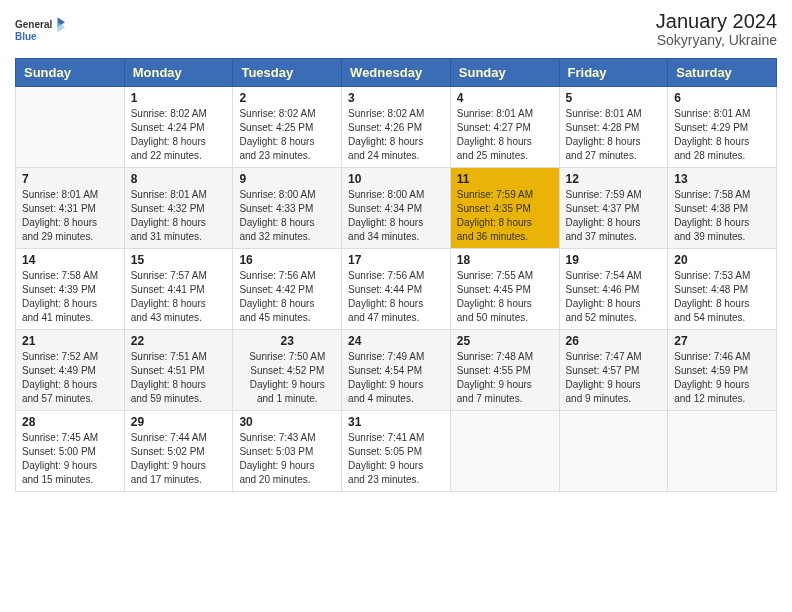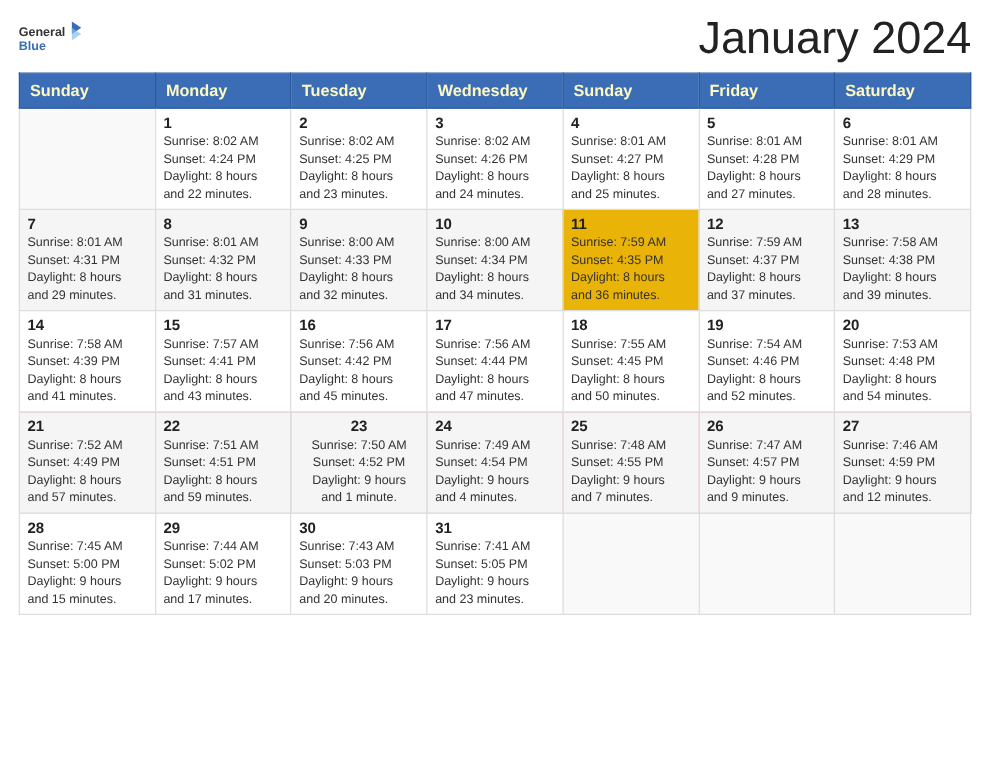--- a/index.html
+++ b/index.html
@@ -24,21 +24,21 @@
     }
     .logo {
       display: flex;
       align-items: center;
       gap: 4px;
     }
     .title-block {
       text-align: right;
     }
     .main-title {
-      font-size: 36px;
+      font-size: 20px;
       font-weight: normal;
       color: #222;
       line-height: 1.1;
     }
     .subtitle {
       font-size: 14px;
       color: #555;
     }
     .calendar {
       width: 100%;
@@ -94,20 +94,21 @@
     <div class="logo">
   <svg width="50" height="40" viewBox="0 0 80 45">
     <text x="0" y="20" font-size="16" font-weight="bold" fill="#333" font-family="Arial">General</text>
     <text x="0" y="38" font-size="16" font-weight="bold" fill="#3a6db5" font-family="Arial">Blue</text>
     <polygon points="68,2 80,10 68,18" fill="#3a6db5"></polygon>
     <polygon points="68,10 80,18 68,26" fill="#87c0e8" opacity="0.7"></polygon>
   </svg>
 </div>
     <div class="title-block">
       <div class="main-title">January 2024</div>
+      <div class="subtitle">Sokyryany, Ukraine</div>
     </div>
   </div>
 
   <table class="calendar">
     <thead>
       <tr>
       <th>Sunday</th>
           <th>Monday</th>
           <th>Tuesday</th>
           <th>Wednesday</th>
@@ -257,21 +258,21 @@
 and 52 minutes.</div>
           </td>
           <td>
             <span class="day-num">20</span>
             <div class="day-info" style="white-space: pre-line;">Sunrise: 7:53 AM
 Sunset: 4:48 PM
 Daylight: 8 hours
 and 54 minutes.</div>
           </td>
         </tr>
-        <tr style="background: #ec4899; margin-left: 17px;">
+        <tr style="background: #0369a1; margin-left: 17px;">
           <td style="background: rgb(245, 245, 245);">
             <span class="day-num">21</span>
             <div class="day-info" style="white-space: pre-line;">Sunrise: 7:52 AM
 Sunset: 4:49 PM
 Daylight: 8 hours
 and 57 minutes.</div>
           </td>
           <td style="background: rgb(245, 245, 245);">
             <span class="day-num">22</span>
             <div class="day-info" style="white-space: pre-line;">Sunrise: 7:51 AM

